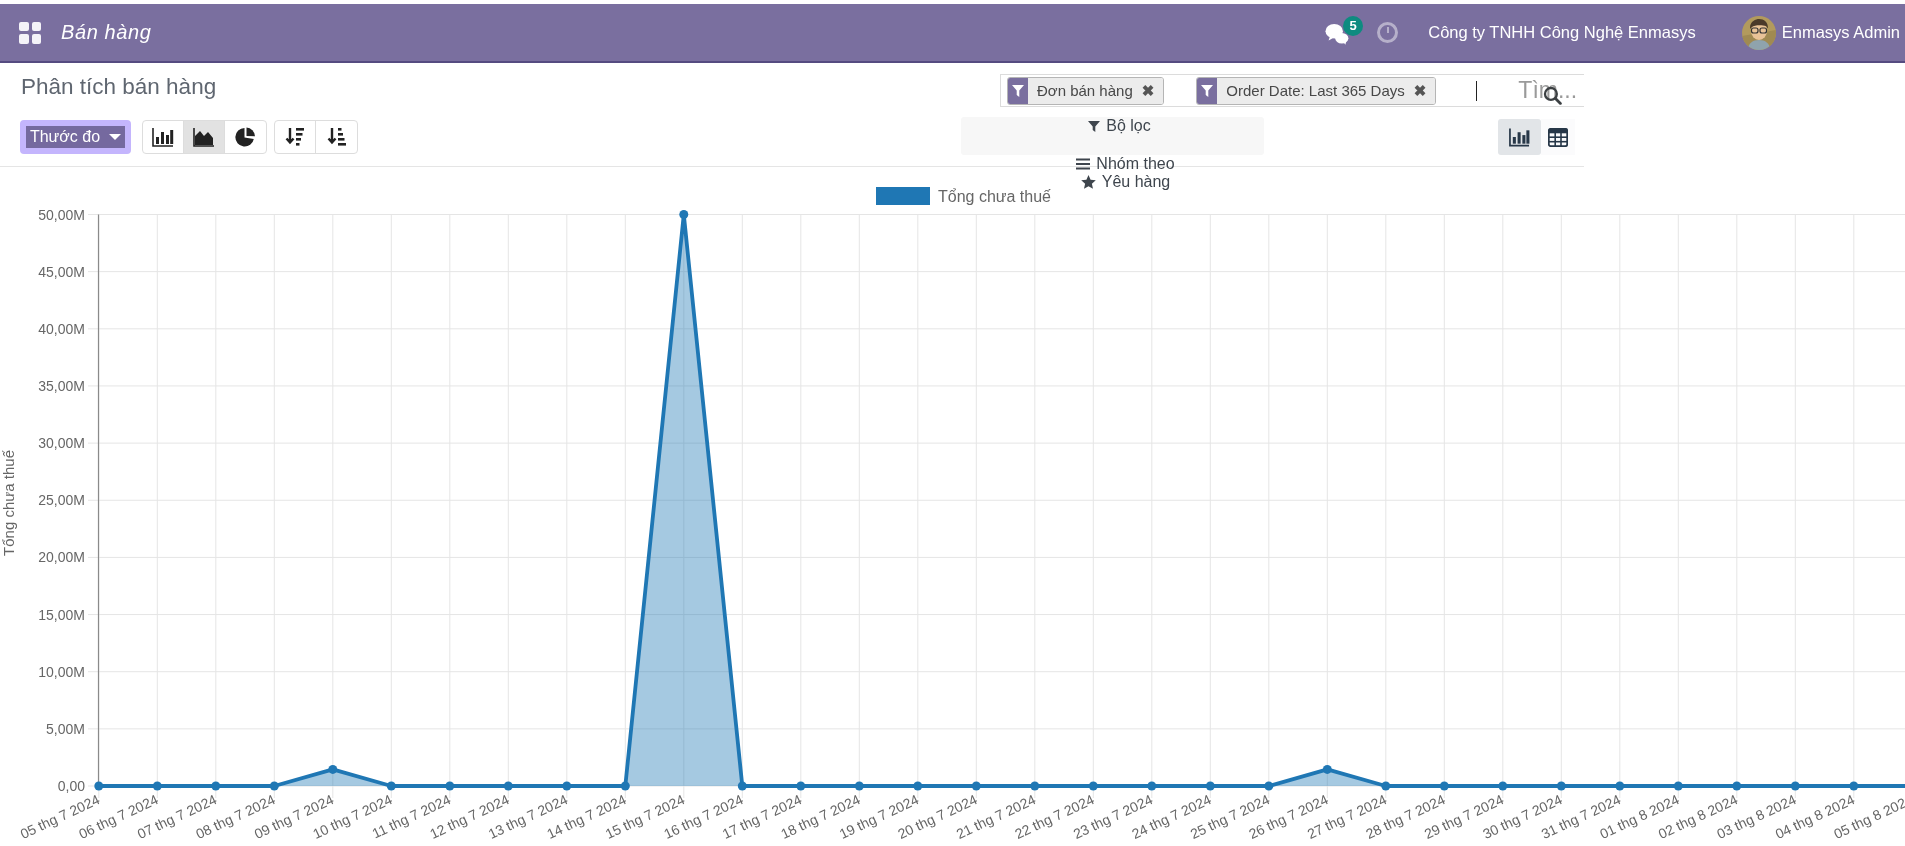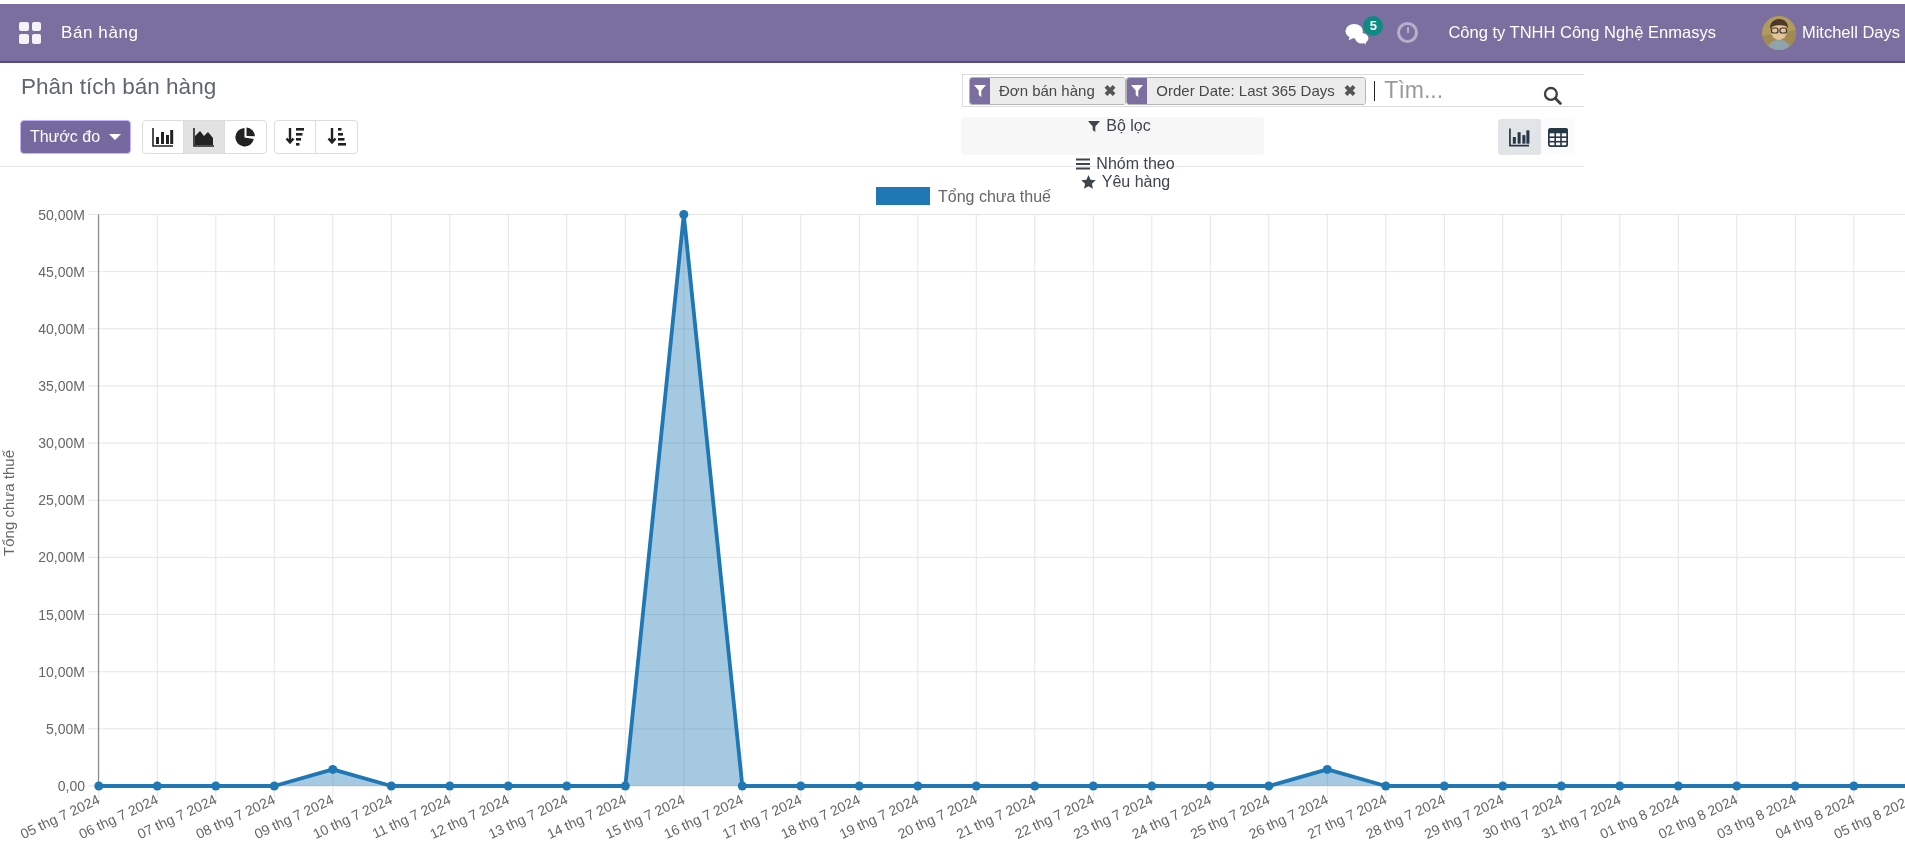--- a/index.html
+++ b/index.html
@@ -3,55 +3,55 @@
 <meta charset="utf-8">
 <style>
 * { margin:0; padding:0; box-sizing:border-box; }
 html,body { width:1905px; height:846px; overflow:hidden; background:#fff;
   font-family:"Liberation Sans",sans-serif; }
 
 #navbar { position:absolute; left:0; top:4px; width:1905px; height:59px;
   background:#7a6f9f; border-bottom:2px solid #554b80; display:flex; align-items:center; color:#fff; }
 #appsicon { width:22px; height:22px; margin-left:19px; position:relative; }
 #appsicon div { position:absolute; width:9.5px; height:9.5px; background:#f4f3f8; border-radius:2px; }
-#brand { font-size:17px; letter-spacing:0.6px; margin-left:20px; color:#fff; }
+#brand { font-size:20px; letter-spacing:0.6px; margin-left:20px; color:#fff;font-style:italic; }
 #menus { display:flex; margin-left:20px; font-size:16px; }
 #menus div { padding:0 20px; }
 #nav-right { position:absolute; right:0; top:0; height:100%; display:flex; align-items:center; }
 #chatwrap { position:relative; width:24px; height:22px; margin-top:3px; }
 #badge { position:absolute; right:-14px; top:-7px; background:#0e8b80; color:#fff; font-size:13px;
   font-weight:bold; width:20px; height:20px; border-radius:50%; text-align:center; line-height:20px; }
 #clock { width:21px; height:21px; border:3px solid rgba(255,255,255,0.45); border-radius:50%;
   margin-left:28px; position:relative; }
 #clock:after { content:""; position:absolute; left:7px; top:2px; width:2px; height:6px;
   background:rgba(255,255,255,0.45); }
 #company { font-size:16.5px; margin-left:30px; }
 #avatar { width:34px; height:34px; border-radius:50%; margin-left:46px; overflow:hidden; }
 #username { font-size:16.5px; margin-left:6px; margin-right:5px; }
 
 #cp { position:absolute; left:0; top:65px; width:1584px; height:102px; background:#fff;
   border-bottom:1px solid #e5e5e5; }
 #title { position:absolute; left:21px; top:9px; font-size:22.5px; color:#5f6670; }
 .btn-measure { position:absolute; left:20px; top:55px; width:111px; height:34px;
-  background:#75699f; border:1px solid #c4b5fd; border-radius:4px; color:#fff; font-size:16px;
+  background:#75699f; border:6px solid #c4b5fd; border-radius:4px; color:#fff; font-size:16px;
   display:flex; align-items:center; justify-content:center; }
 .btn-measure .caret { margin-left:9px; width:0; height:0; border-left:6px solid transparent;
   border-right:6px solid transparent; border-top:6px solid #fff; }
 .btngroup { position:absolute; top:55px; height:34px; display:flex; border:1px solid #ddd;
   border-radius:4px; background:#fff; overflow:hidden; }
 .btngroup .bt { width:41px; height:100%; display:flex; align-items:center; justify-content:center;
   border-right:1px solid #ddd; }
 .btngroup .bt:last-child { border-right:none; }
 .btngroup .bt.active { background:#e2e2e2; }
 #grp1 { left:142px; }
 #grp2 { left:274px; }
 
-#searchzone { position:absolute; left:962px; top:9px; right:0; height:33px;
+#searchzone { position:absolute; left:1000px; top:9px; right:0; height:33px;
   border-top:1px solid #dcdcdc; border-bottom:1px solid #dcdcdc; border-left:1px solid #dcdcdc;
-  display:flex; align-items:center; }
+  display:flex; align-items:center;gap:32px; }
 .facet { display:flex; height:28px; margin-left:0; border:1px solid #b5b5b5; border-radius:3px;
   overflow:hidden; font-size:15px; white-space:nowrap; }
 .facet .ficon { width:20px; background:#7a6f9f; display:flex; align-items:center; justify-content:center; }
 .facet .fbody { background:#ececec; display:flex; align-items:center; padding:0 9px; color:#484848; }
 .facet .fx { margin-left:9px; color:#555; font-size:15px; font-weight:bold; }
 #tim { color:#9a9a9a; font-size:23px; margin-left:9px; }
 #cursorbar { width:1px; height:20px; background:#222; margin-left:8px; }
 #mag { position:absolute; right:22px; top:11px; width:19px; height:19px; }
 
 #filterrow { position:absolute; left:961px; top:52px; width:303px; height:38px; background:#f7f7f7;
@@ -90,21 +90,21 @@
       <svg width="34" height="34" viewBox="0 0 34 34">
           <rect width="34" height="34" fill="#b29a5d"></rect>
           <path d="M0 20 L34 14 L34 34 L0 34 Z" fill="#a08a52"></path>
           <ellipse cx="17" cy="15" rx="8" ry="9" fill="#e9c398"></ellipse>
           <path d="M8 12 C8 5 14 3 17 3 C22 3 26 6 26 12 C26 13 25 11 24 10 C20 9 12 9 10 11 C9 12 8 13.5 8 12 Z" fill="#4a3a2a"></path>
           <rect x="9.5" y="12" width="6.5" height="5" rx="2" fill="none" stroke="#333" stroke-width="1.2"></rect>
           <rect x="18" y="12" width="6.5" height="5" rx="2" fill="none" stroke="#333" stroke-width="1.2"></rect>
           <path d="M6 34 C6 27 11 24 17 24 C23 24 28 27 28 34 Z" fill="#8fa3ad"></path>
         </svg>
     </div>
-    <div id="username">Mitchell Days</div>
+    <div id="username">Enmasys Admin</div>
   </div>
 </div>
 <div id="cp">
   <div id="title">Phân tích bán hàng</div>
   <div class="btn-measure">Thước đo <span class="caret"></span></div>
   <div class="btngroup" id="grp1">
     <div class="bt">
         <svg width="22" height="20" viewBox="0 0 22 20">
           <path d="M1 1 L1 19 L21 19" stroke="#222" stroke-width="1.6" fill="none"></path>
           <rect x="4" y="10" width="3" height="7" fill="#222"></rect>

